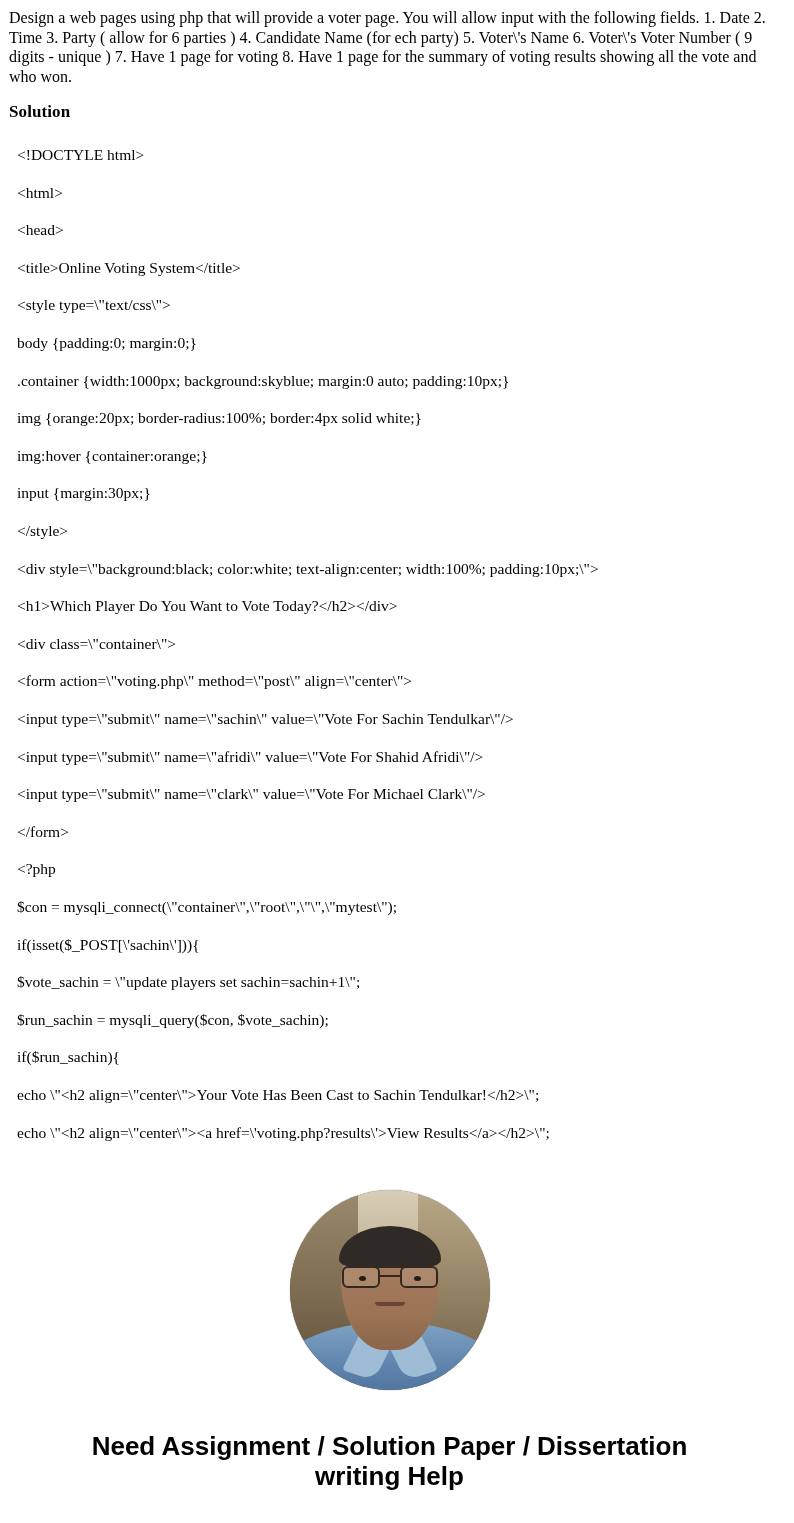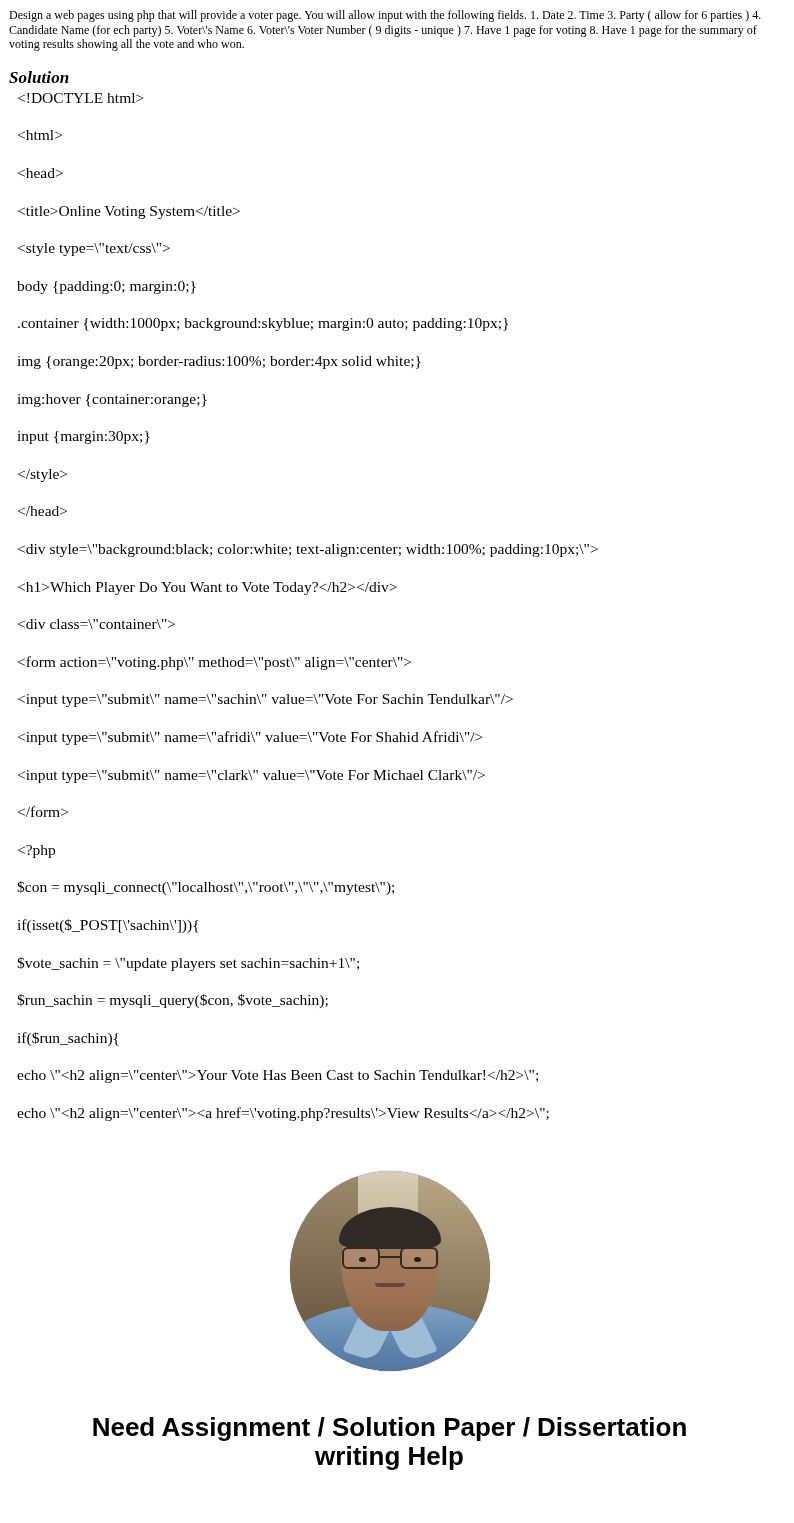--- a/index.html
+++ b/index.html
@@ -13,31 +13,30 @@
     font-family: "Liberation Serif", serif;
     color: #000000;
     -webkit-font-smoothing: antialiased;
   }
   .page {
     width: 794px;
     box-sizing: border-box;
     padding: 8px 24px 10px 9px;
   }
   .question {
-    font-size: 12px;
+    font-size: 16px;
     line-height: 1.22;
     margin: 0 0 16px 0;
     text-align: left;
   }
   .solution-heading {
     font-size: 17px;
     font-weight: bold;
-    margin: 14px 0 1px 0;
+    margin: 14px 0 24px 0;
     letter-spacing: 0.1px;
-    font-style: italic;
   }
   .code-line {
     font-size: 15.5px;
     line-height: 1.2;
     margin: 0 0 19px 8px;
     white-space: pre-wrap;
     word-wrap: break-word;
   }
   .code-line:last-child {
     margin-bottom: 0;
@@ -211,31 +210,30 @@
     <p class="code-line">&lt;html&gt;</p>
     <p class="code-line">&lt;head&gt;</p>
     <p class="code-line">&lt;title&gt;Online Voting System&lt;/title&gt;</p>
     <p class="code-line">&lt;style type=\"text/css\"&gt;</p>
     <p class="code-line">body {padding:0; margin:0;}</p>
     <p class="code-line">.container {width:1000px; background:skyblue; margin:0 auto; padding:10px;}</p>
     <p class="code-line">img {orange:20px; border-radius:100%; border:4px solid white;}</p>
     <p class="code-line">img:hover {container:orange;}</p>
     <p class="code-line">input {margin:30px;}</p>
     <p class="code-line">&lt;/style&gt;</p>
-    <p class="code-line">&lt;/head&gt;</p>
     <p class="code-line">&lt;div style=\"background:black; color:white; text-align:center; width:100%; padding:10px;\"&gt;</p>
     <p class="code-line">&lt;h1&gt;Which Player Do You Want to Vote Today?&lt;/h2&gt;&lt;/div&gt;</p>
     <p class="code-line">&lt;div class=\"container\"&gt;</p>
     <p class="code-line">&lt;form action=\"voting.php\" method=\"post\" align=\"center\"&gt;</p>
     <p class="code-line">&lt;input type=\"submit\" name=\"sachin\" value=\"Vote For Sachin Tendulkar\"/&gt;</p>
     <p class="code-line">&lt;input type=\"submit\" name=\"afridi\" value=\"Vote For Shahid Afridi\"/&gt;</p>
     <p class="code-line">&lt;input type=\"submit\" name=\"clark\" value=\"Vote For Michael Clark\"/&gt;</p>
     <p class="code-line">&lt;/form&gt;</p>
     <p class="code-line">&lt;?php</p>
-    <p class="code-line">$con = mysqli_connect(\"localhost\",\"root\",\"\",\"mytest\");</p>
+    <p class="code-line">$con = mysqli_connect(\"container\",\"root\",\"\",\"mytest\");</p>
     <p class="code-line">if(isset($_POST[\'sachin\'])){</p>
     <p class="code-line">$vote_sachin = \"update players set sachin=sachin+1\";</p>
     <p class="code-line">$run_sachin = mysqli_query($con, $vote_sachin);</p>
     <p class="code-line">if($run_sachin){</p>
     <p class="code-line">echo \"&lt;h2 align=\"center\"&gt;Your Vote Has Been Cast to Sachin Tendulkar!&lt;/h2&gt;\";</p>
     <p class="code-line">echo \"&lt;h2 align=\"center\"&gt;&lt;a href=\'voting.php?results\'&gt;View Results&lt;/a&gt;&lt;/h2&gt;\";</p>
   </div>
 
   <div class="avatar-wrap">
     <div class="avatar">

